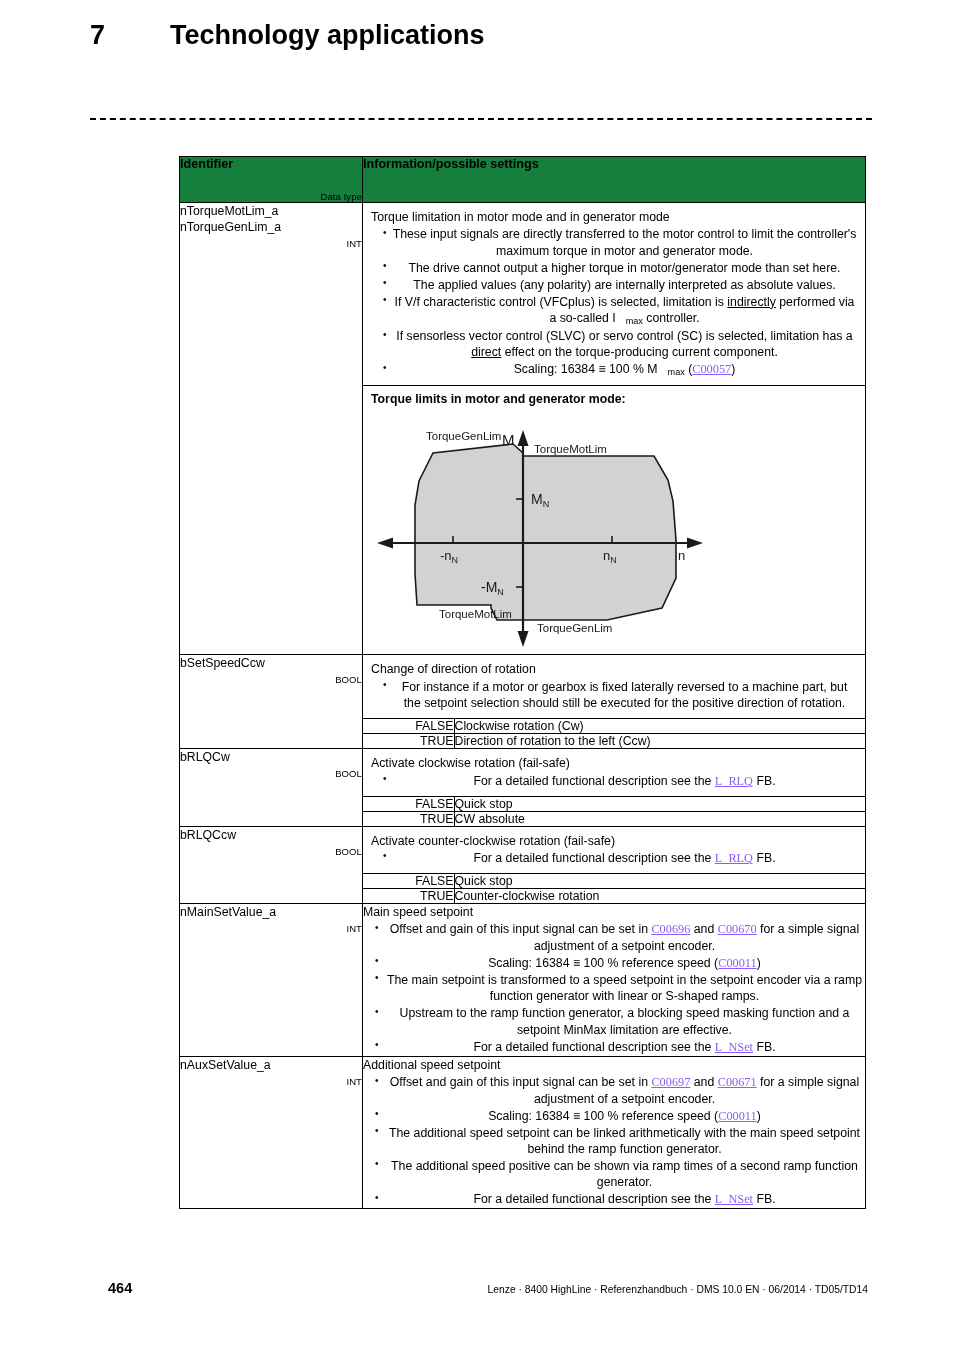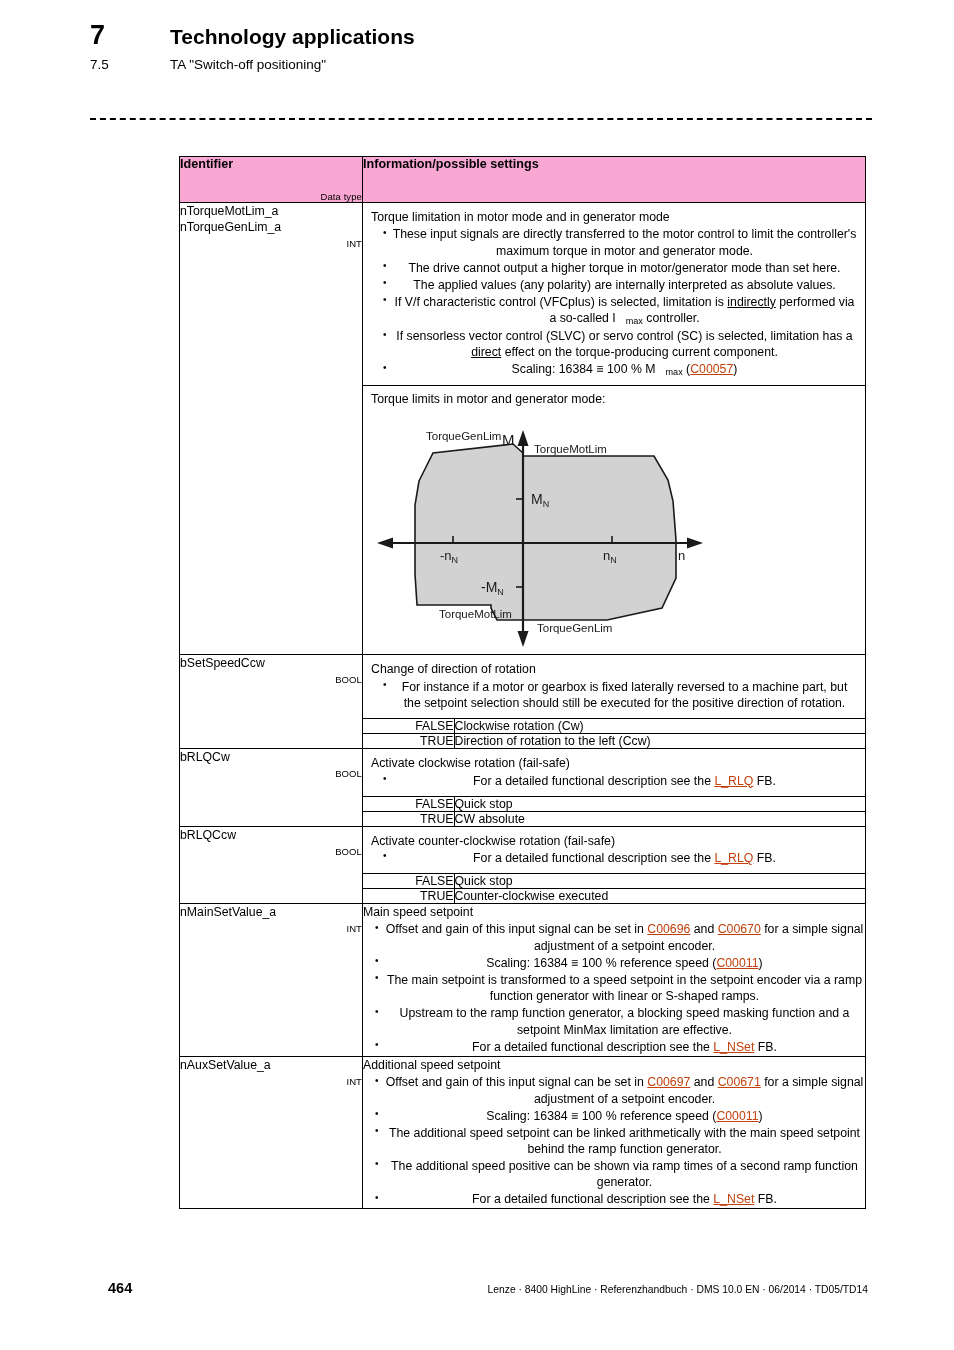--- a/index.html
+++ b/index.html
@@ -27,21 +27,21 @@
     display: flex;
     align-items: baseline;
   }
   .chapter-num {
     width: 80px;
     font-size: 27px;
     font-weight: bold;
     line-height: 1;
   }
   .chapter-title {
-    font-size: 21px;
+    font-size: 27px;
     font-weight: bold;
     line-height: 1;
   }
   .hdr-row-2 {
     display: flex;
     align-items: baseline;
     margin-top: 9px;
   }
   .section-num {
     width: 80px;
@@ -70,21 +70,21 @@
     border-collapse: collapse;
     table-layout: fixed;
     font-size: 12.3px;
   }
   .spec-table td, .spec-table th {
     border: 1px solid #000000;
     vertical-align: top;
     padding: 0;
   }
   .thead-cell {
-    background: #f9a8d4;
+    background: #15803d;
     font-weight: bold;
     font-size: 12.6px;
     padding: 5px 7px 4px 7px;
     text-align: left;
   }
   .thead-cell .datatype-sub {
     display: block;
     text-align: right;
     font-weight: normal;
     font-size: 9.5px;
@@ -156,35 +156,37 @@
     border-right: 1px solid #000000 !important;
     vertical-align: top;
   }
   .bool-row-desc {
     padding: 4px 8px 4px 8px;
     border-top: 1px solid #000000 !important;
     vertical-align: top;
   }
 
   a.cref {
-    color: #c2410c;
+    color: #8b5cf6;
     text-decoration: underline;
+    font-family: Liberation Serif, serif;
   }
   .ul-plain { text-decoration: underline; }
 
   sub { font-size: 0.74em; vertical-align: -0.22em; padding-left: 10px; }
 
   
   .diagram-block {
     padding: 6px 8px 6px 8px;
     border-top: 1px solid #000000;
   }
   .diagram-caption {
     margin: 0 0 2px 0;
     font-size: 12.3px;
+    font-weight: bold;
   }
   .diagram-svg-wrap {
     width: 100%;
     display: block;
   }
 
   
   .footer-pageno {
     position: absolute;
     left: 108px;
@@ -201,24 +203,20 @@
     white-space: nowrap;
   }
 </style>
 </head>
 <body>
 
 <div class="page-header">
   <div class="hdr-row-1">
     <div class="chapter-num">7</div>
     <div class="chapter-title">Technology applications</div>
-  </div>
-  <div class="hdr-row-2">
-    <div class="section-num">7.5</div>
-    <div class="section-title">TA "Switch-off positioning"</div>
   </div>
 </div>
 <div class="dashed-rule"></div>
 
 <table class="spec-table">
   <colgroup>
     <col class="col-ident">
     <col class="col-info">
   </colgroup>
   <thead>
@@ -368,21 +366,21 @@
               <col style="width:91px">
               <col>
             </colgroup>
           <tbody>
               <tr>
             <td class="bool-row-label">FALSE</td>
             <td class="bool-row-desc">Quick stop</td>
           </tr>
           <tr>
             <td class="bool-row-label">TRUE</td>
-            <td class="bool-row-desc">Counter-clockwise executed</td>
+            <td class="bool-row-desc">Counter-clockwise rotation</td>
           </tr>
         </tbody>
           </table>
       </td>
     </tr>
 
     <tr>
       <td class="ident-cell">
         <span class="ident-name">nMainSetValue_a</span>
         <span class="ident-type">INT</span>

